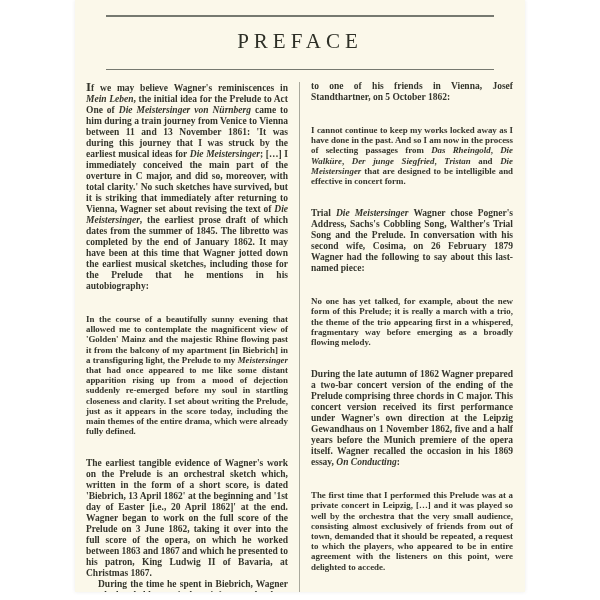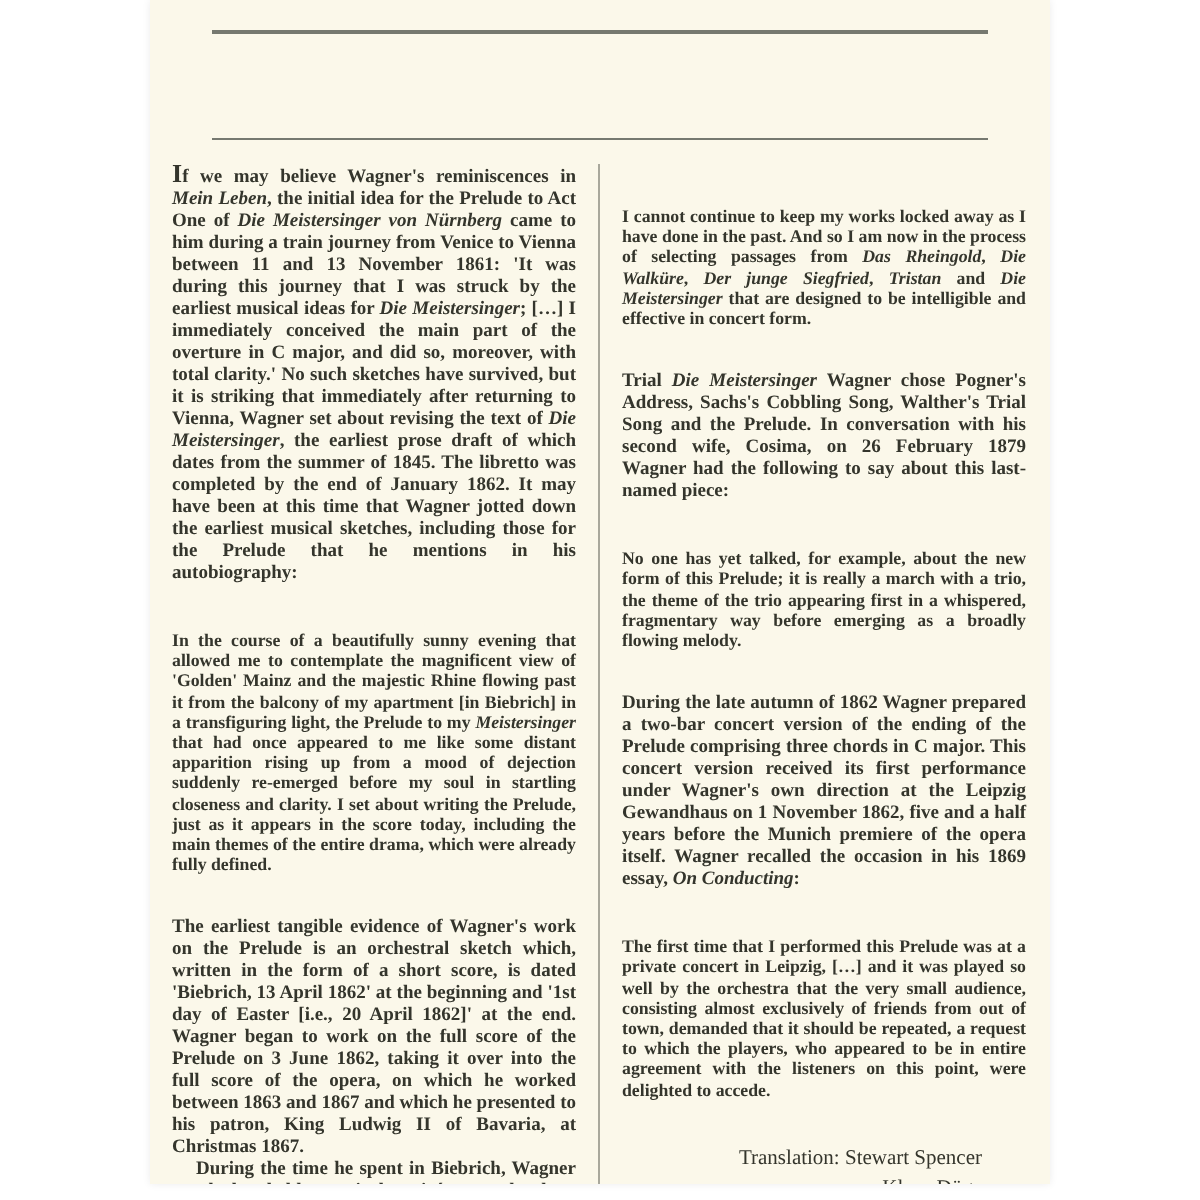--- a/index.html
+++ b/index.html
@@ -36,34 +36,36 @@
   .signature{
     margin-top:16px;padding-right:22px;text-align:right;
     font-size:10.5px;line-height:15px;
   }
 </style>
 </head>
 <body>
 
 <div class="page">
   <div class="rule rule-top"></div>
+  <h1 class="title">PREFACE</h1>
   <div class="rule rule-bottom"></div>
 
   <div class="columns">
 
     <div class="col">
       <p class="para first"><span>If we may believe Wagner's reminiscences in </span><em>Mein Leben</em><span>, the initial idea for the Prelude to Act One of </span><em>Die Meistersinger von Nürnberg</em><span> came to him during a train journey from Venice to Vienna between 11 and 13 November 1861: 'It was during this journey that I was struck by the earliest musical ideas for </span><em>Die Meistersinger</em><span>; […] I immediately conceived the main part of the overture in C major, and did so, moreover, with total clarity.' No such sketches have survived, but it is striking that immediately after returning to Vienna, Wagner set about revising the text of </span><em>Die Meistersinger</em><span>, the earliest prose draft of which dates from the summer of 1845. The libretto was completed by the end of January 1862. It may have been at this time that Wagner jotted down the earliest musical sketches, including those for the Prelude that he mentions in his autobiography:</span></p>
       <p class="quote"><span>In the course of a beautifully sunny evening that allowed me to contemplate the magnificent view of 'Golden' Mainz and the majestic Rhine flowing past it from the balcony of my apartment [in Biebrich] in a transfiguring light, the Prelude to my </span><em>Meistersinger</em><span> that had once appeared to me like some distant apparition rising up from a mood of dejection suddenly re-emerged before my soul in startling closeness and clarity. I set about writing the Prelude, just as it appears in the score today, including the main themes of the entire drama, which were already fully defined.</span></p>
       <p class="para"><span>The earliest tangible evidence of Wagner's work on the Prelude is an orchestral sketch which, written in the form of a short score, is dated 'Biebrich, 13 April 1862' at the beginning and '1st day of Easter [i.e., 20 April 1862]' at the end. Wagner began to work on the full score of the Prelude on 3 June 1862, taking it over into the full score of the opera, on which he worked between 1863 and 1867 and which he presented to his patron, King Ludwig II of Bavaria, at Christmas 1867.</span></p>
       <p class="para indent"><span>During the time he spent in Biebrich, Wagner regularly held musical soirées, and these evidently set him thinking, prompting him to write</span></p>
     </div>
 
     <div class="divider"></div>
 
     <div class="col">
+      <p class="para"><span>to one of his friends in Vienna, Josef Standthartner, on 5 October 1862:</span></p>
       <p class="quote"><span>I cannot continue to keep my works locked away as I have done in the past. And so I am now in the process of selecting passages from </span><em>Das Rheingold</em><span>, </span><em>Die Walküre</em><span>, </span><em>Der junge Siegfried</em><span>, </span><em>Tristan</em><span> and </span><em>Die Meistersinger</em><span> that are designed to be intelligible and effective in concert form.</span></p>
       <p class="para"><span>Trial </span><em>Die Meistersinger</em><span> Wagner chose Pogner's Address, Sachs's Cobbling Song, Walther's Trial Song and the Prelude. In conversation with his second wife, Cosima, on 26 February 1879 Wagner had the following to say about this last-named piece:</span></p>
       <p class="quote"><span>No one has yet talked, for example, about the new form of this Prelude; it is really a march with a trio, the theme of the trio appearing first in a whispered, fragmentary way before emerging as a broadly flowing melody.</span></p>
       <p class="para"><span>During the late autumn of 1862 Wagner prepared a two-bar concert version of the ending of the Prelude comprising three chords in C major. This concert version received its first performance under Wagner's own direction at the Leipzig Gewandhaus on 1 November 1862, five and a half years before the Munich premiere of the opera itself. Wagner recalled the occasion in his 1869 essay, </span><em>On Conducting</em><span>:</span></p>
       <p class="quote"><span>The first time that I performed this Prelude was at a private concert in Leipzig, […] and it was played so well by the orchestra that the very small audience, consisting almost exclusively of friends from out of town, demanded that it should be repeated, a request to which the players, who appeared to be in entire agreement with the listeners on this point, were delighted to accede.</span></p>
 
       <div class="signature">
         <div>Translation: Stewart Spencer</div>
         <div>Klaus Döge</div>
       </div>

